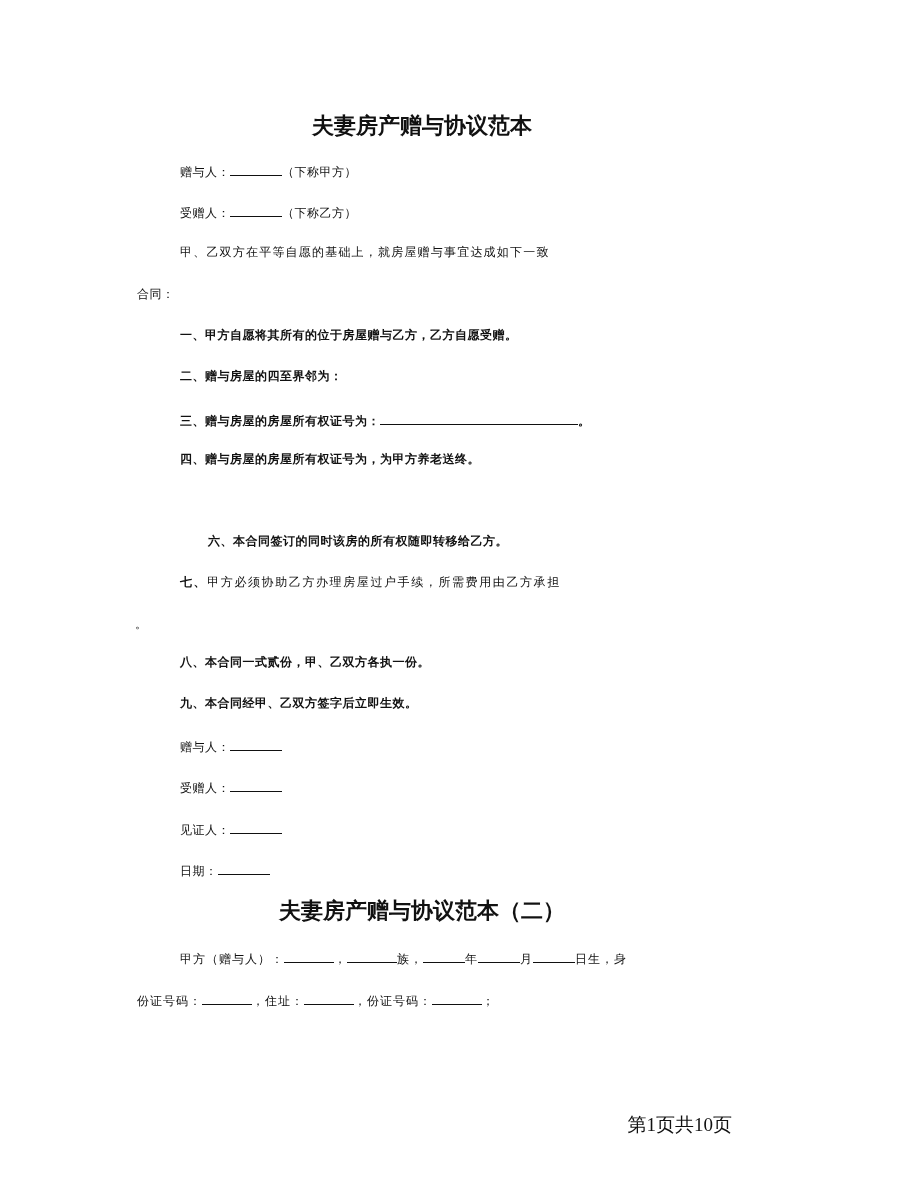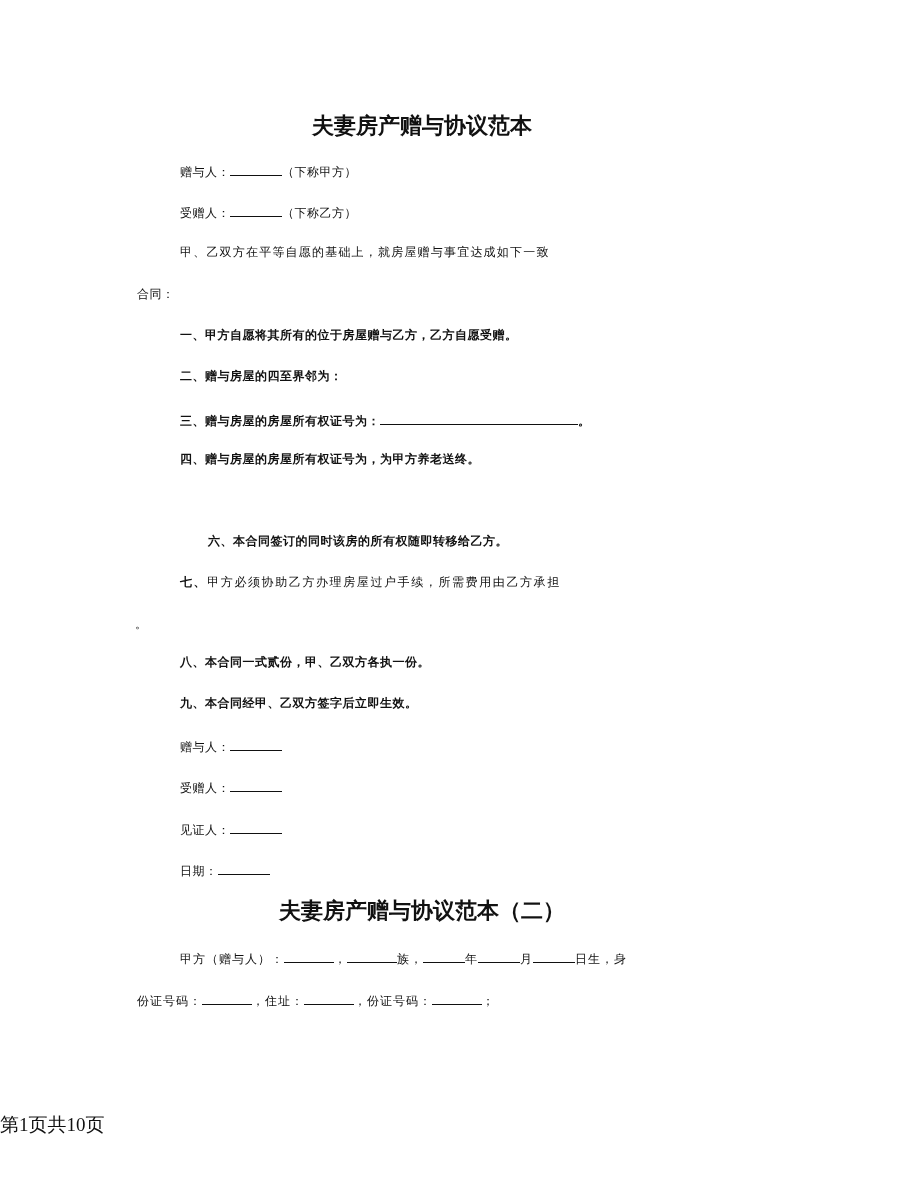--- a/index.html
+++ b/index.html
@@ -3,21 +3,21 @@
 <meta charset="utf-8">
 <style>
   html, body { margin: 0; padding: 0; background: #ffffff; }
   body { width: 920px; height: 1191px; position: relative; overflow: hidden;
          font-family: "DejaVu Sans", "Liberation Sans", sans-serif; color: #111; }
   .page { position: absolute; left: 0; top: 0; width: 920px; height: 1191px; background: #fff; }
   .line { position: absolute; font-size: 12px; line-height: 24px; white-space: nowrap; letter-spacing: 0.5px; }
   .title { position: absolute; left: 0; width: 844px; text-align: center; font-size: 22px; font-weight: bold; line-height: 28px; }
   .b { font-weight: bold; }
   .blank { display: inline-block; border-bottom: 1.5px solid #111; height: 18px; vertical-align: baseline; }
-  .footer { position: absolute; left: 0; width: 732px; top: 1112px; text-align: left;
+  .footer { position: absolute; left: 0; width: 732px; top: 1112px; text-align: right;
             font-family: "Liberation Serif", "DejaVu Serif", serif; font-size: 19px; }
 </style>
 </head>
 <body>
 
 <div class="page">
 
   <div class="title" style="top:112px;">夫妻房产赠与协议范本</div>
 
   <div class="line" style="left:180px; top:157px;">

